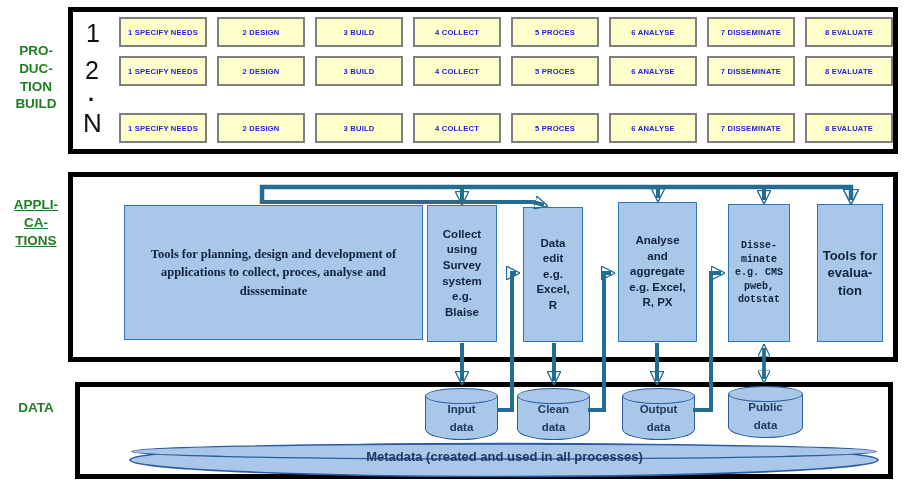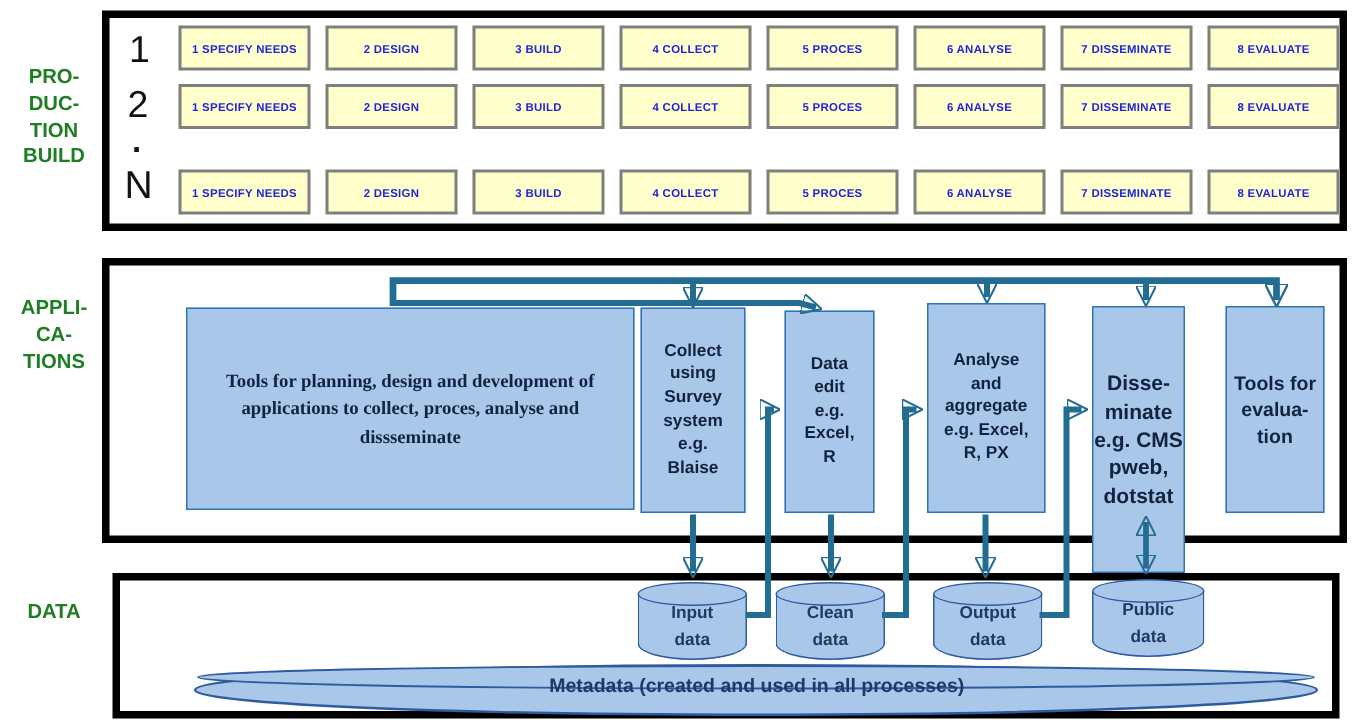--- a/index.html
+++ b/index.html
@@ -12,21 +12,21 @@
   .section{position:absolute;border:5px solid var(--black,#000);background:#fff;box-sizing:border-box;}
   #sec-production{left:68px;top:7px;width:830px;height:147px;}
   #sec-applications{left:68px;top:172px;width:830px;height:190px;}
   #sec-data{left:75px;top:382px;width:818px;height:97px;}
   
   .side-label{
     position:absolute;left:4px;width:64px;text-align:center;
     color:var(--green,#1e7e22);font-weight:bold;font-size:13.5px;line-height:1.32;
   }
   #lbl-production{top:42px;}
-  #lbl-applications{top:196px;}
+  #lbl-applications{top:196px;text-decoration:underline;}
   #lbl-data{top:399px;}
   
   .row-num{position:absolute;color:#111;font-size:25px;line-height:1;}
   #rn-1{left:86px;top:21px;}
   #rn-2{left:85px;top:58px;}
   #rn-dot{left:88px;top:83px;font-size:22px;font-weight:bold;}
   #rn-n{left:83px;top:110px;font-size:26px;}
   
   .phase-row{position:absolute;left:119px;width:774px;height:30px;display:flex;gap:10px;box-sizing:border-box;}
   #prow-1{top:17px;} #prow-2{top:56px;} #prow-3{top:113px;}
@@ -38,21 +38,21 @@
   
   .app-box{
     position:absolute;background:var(--blueFill,#a9c7e8);border:1.5px solid var(--blueBorder,#2e75b6);
     box-sizing:border-box;display:flex;align-items:center;justify-content:center;text-align:center;
     color:var(--darkText,#10233f);font-weight:bold;z-index:2;
   }
   #box-tools{left:124px;top:205px;width:299px;height:135px;font-size:12.5px;line-height:1.45;padding:4px 14px;font-family:Liberation Serif, serif;}
   #box-collect{left:427px;top:205px;width:70px;height:137px;font-size:11.5px;line-height:1.35;}
   #box-dataedit{left:523px;top:207px;width:60px;height:135px;font-size:11.5px;line-height:1.35;}
   #box-analyse{left:618px;top:202px;width:79px;height:140px;font-size:11.5px;line-height:1.35;}
-  #box-disseminate{left:728px;top:204px;width:62px;height:178px;font-size:14px;line-height:1.35;}
+  #box-disseminate{left:728px;top:204px;width:62px;height:138px;font-size:10px;line-height:1.35;font-family:Liberation Mono, monospace;}
   #box-evaluation{left:817px;top:204px;width:66px;height:138px;font-size:13px;line-height:1.35;}
   
   .cylinder{position:absolute;width:73px;height:52px;z-index:3;}
   #cyl-input{left:425px;top:388px;}
   #cyl-clean{left:517px;top:388px;}
   #cyl-output{left:622px;top:388px;}
   #cyl-public{left:728px;top:386px;width:75px;}
   .cyl-body{
     position:absolute;left:0;right:0;top:8px;bottom:0;background:var(--blueFill,#a9c7e8);
     border:1.6px solid var(--cylBorder,#2e5b9f);border-top:none;

